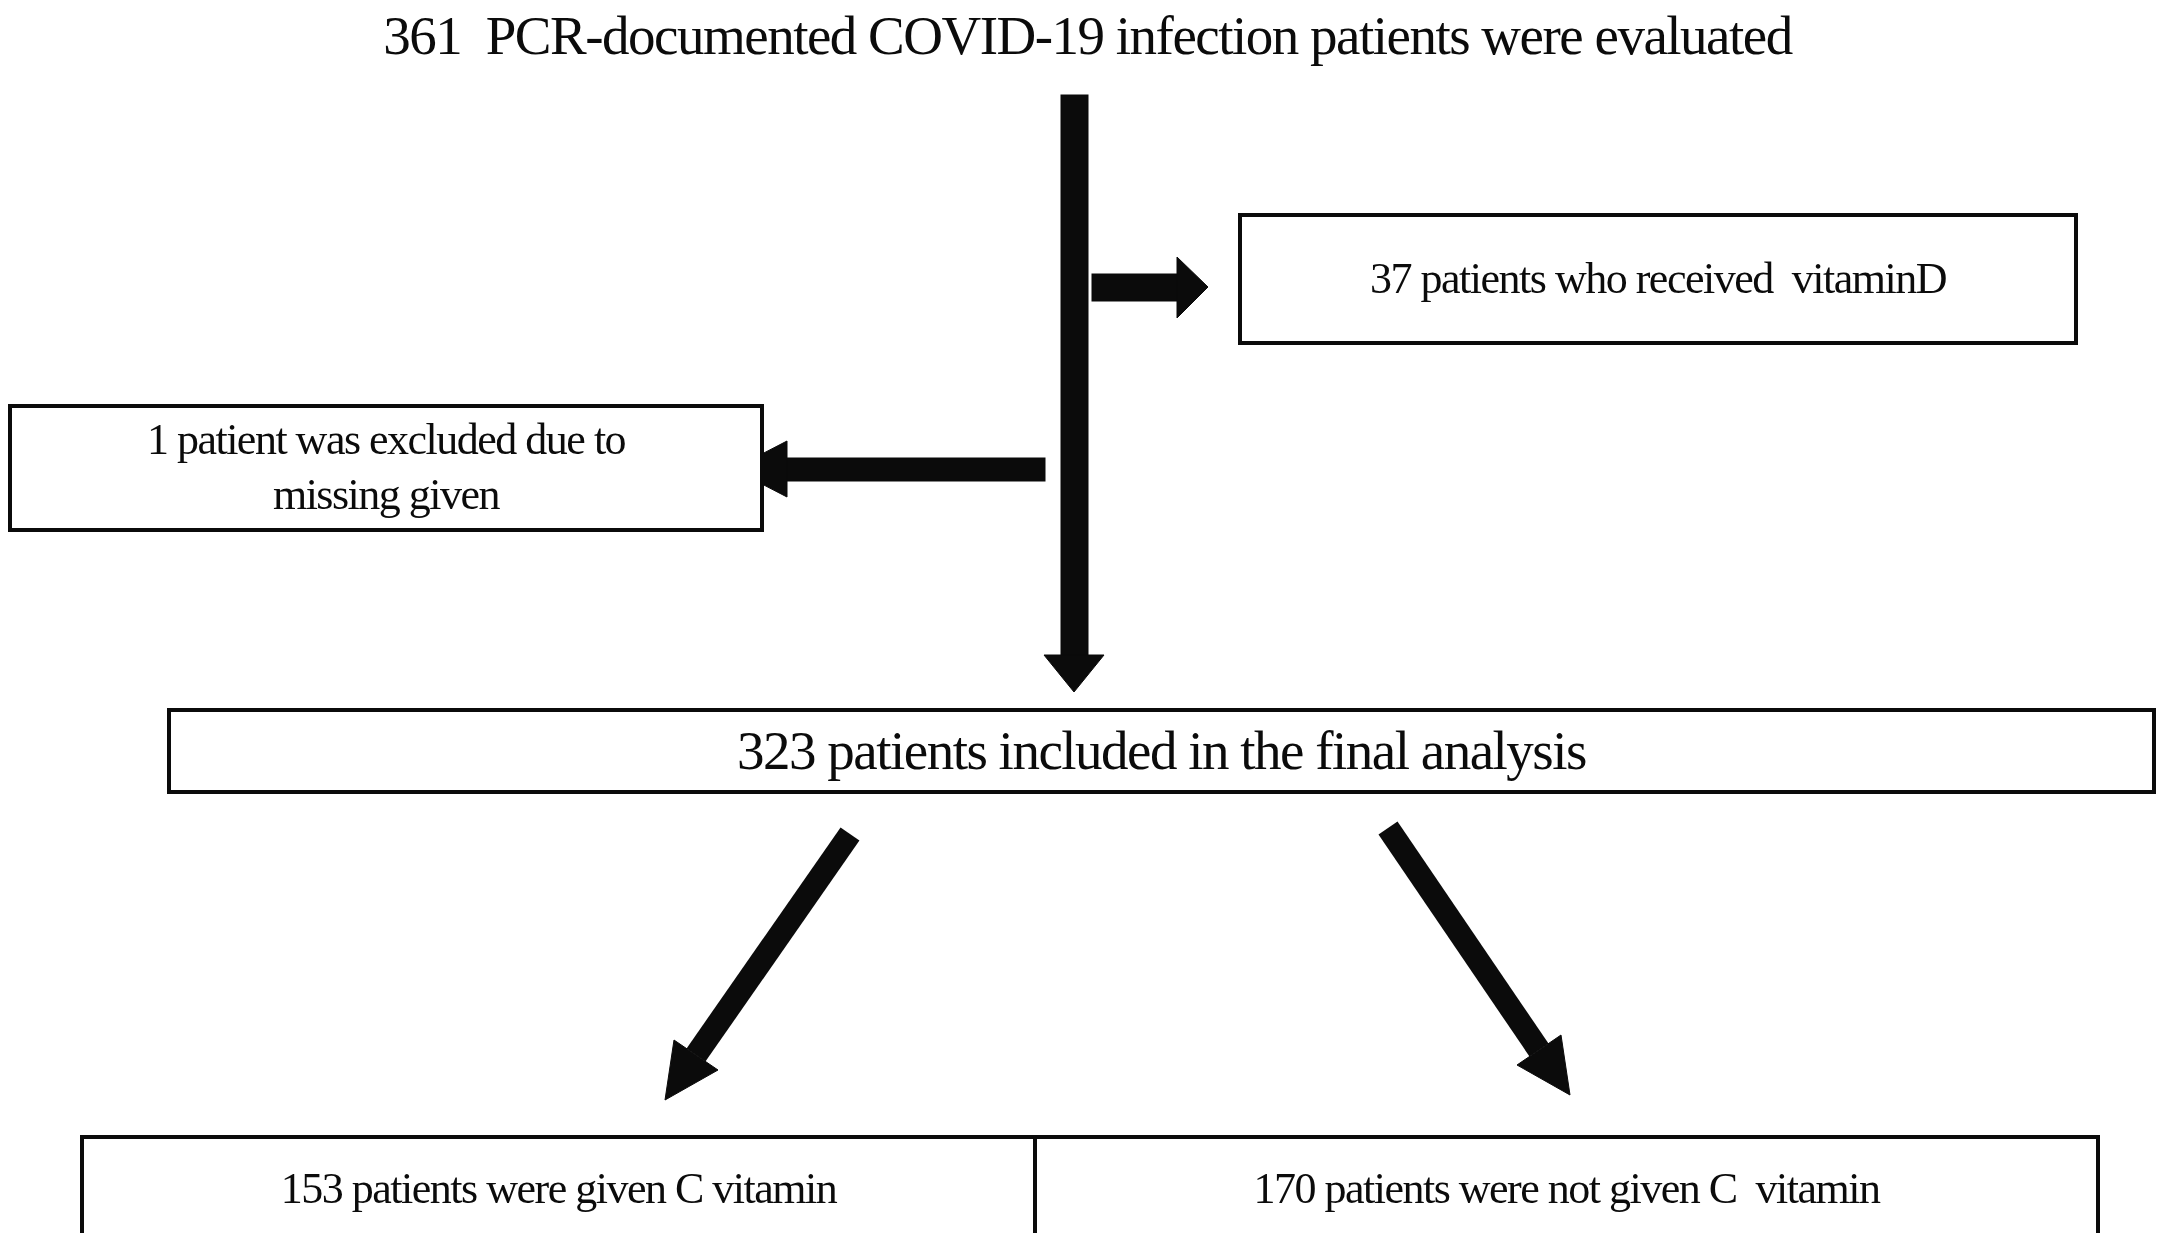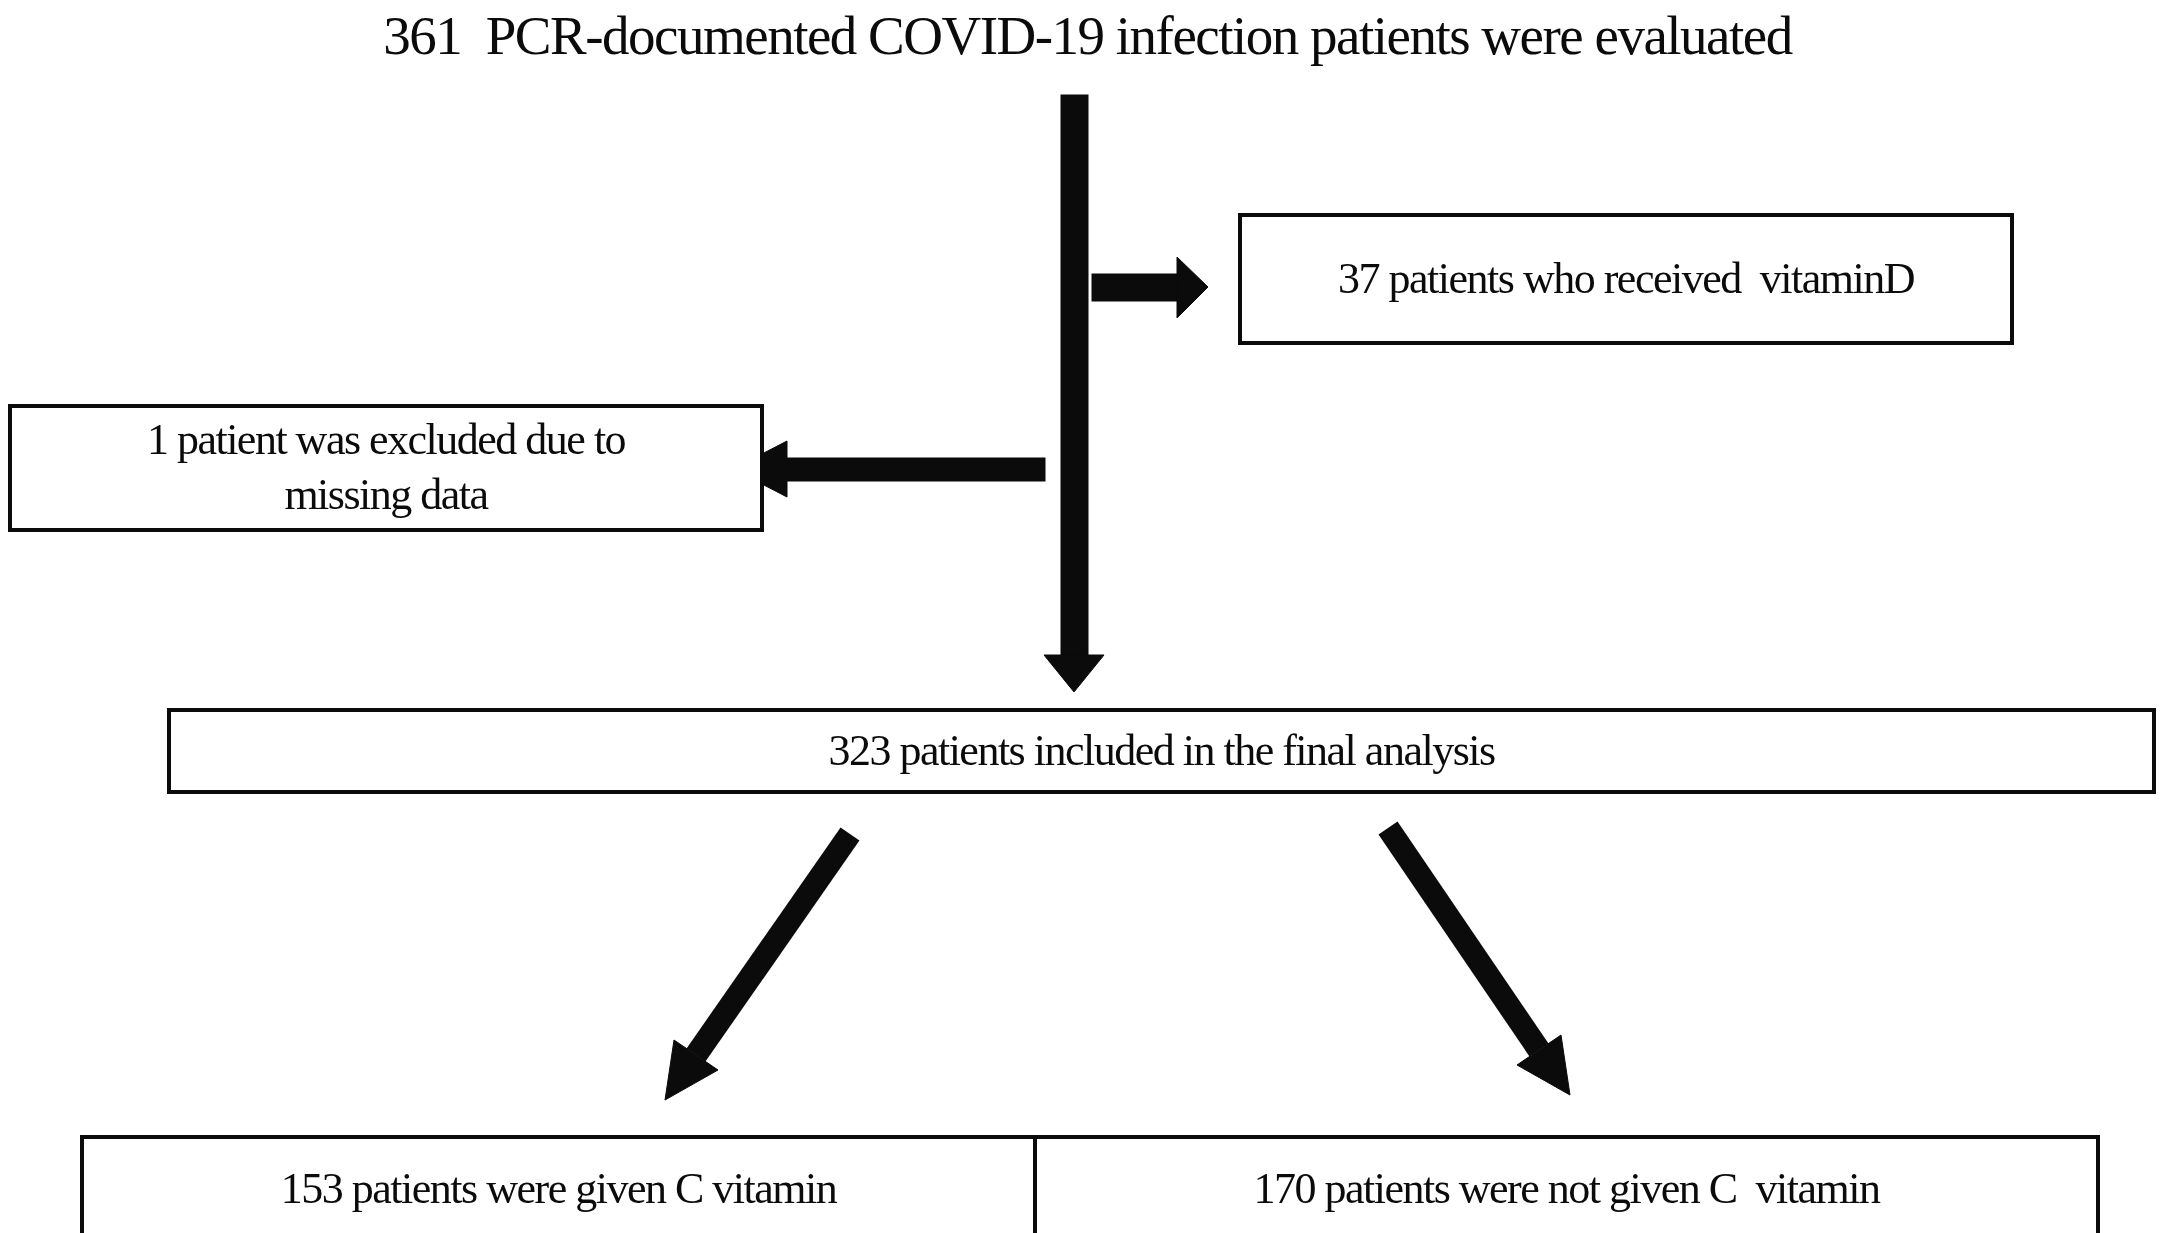--- a/index.html
+++ b/index.html
@@ -33,24 +33,24 @@
     align-items: center;
     justify-content: center;
   }
   .fbox .line {
     font-size: 44px;
     line-height: 1.24;
     letter-spacing: -1.5px;
     text-align: center;
     white-space: pre;
   }
-  .box-vitd   { left: 1238px; top: 213px; width: 776px; height: 132px; }
+  .box-vitd   { left: 1238px; top: 213px; width: 840px; height: 132px; }
   .box-miss   { left: 8px;    top: 404px; width: 756px; height: 128px; }
   .box-final  { left: 167px;  top: 708px; width: 1989px; height: 86px; }
-  .box-final .line { font-size: 44px; }
+  .box-final .line { font-size: 55px; }
   .box-bottom {
     position: absolute;
     left: 80px; top: 1135px; width: 2020px; height: 106px;
     border: 4px solid var(--ink);
     background: var(--paper);
     display: flex;
   }
   .cell {
     display: flex;
     align-items: center;
@@ -100,21 +100,21 @@
       <polygon points="1570,1095 1517,1065 1561,1035" stroke="none"></polygon>
     </g>
   </svg>
 
   <div class="fbox box-vitd">
     <div class="line">37 patients who received  vitaminD</div>
   </div>
 
   <div class="fbox box-miss">
     <div class="line">1 patient was excluded due to</div>
-    <div class="line">missing data</div>
+    <div class="line">missing given</div>
   </div>
 
   <div class="fbox box-final">
     <div class="line">323 patients included in the final analysis</div>
   </div>
 
   <div class="box-bottom">
     <div class="cell cell-left">
       <div class="line">153 patients were given C vitamin</div>
     </div>

